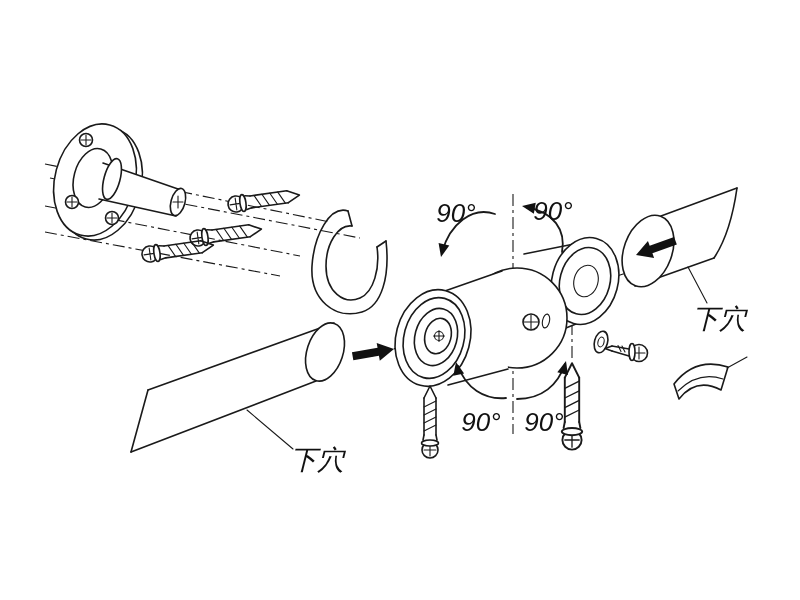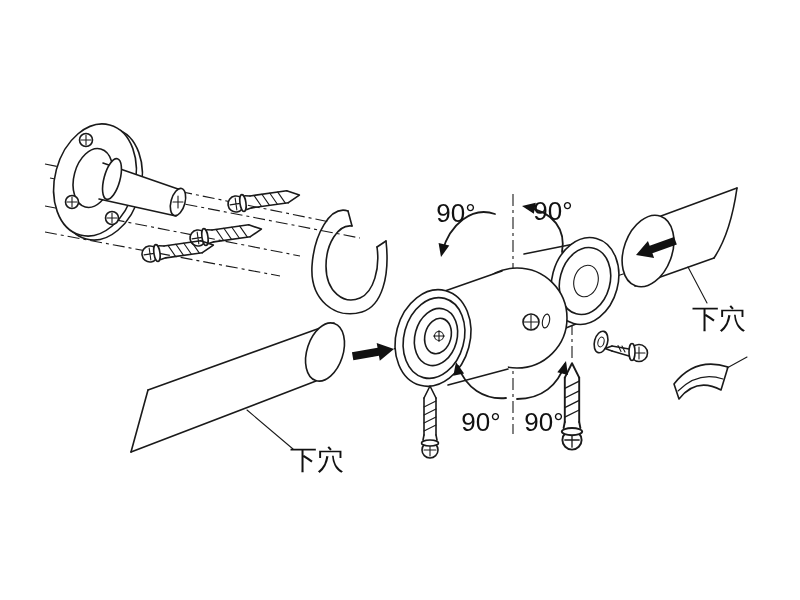--- a/index.html
+++ b/index.html
@@ -1,16 +1,16 @@
 <!DOCTYPE html>
 <html><head>
 <meta charset="utf-8">
 <style>
   html,body{margin:0;padding:0;background:#fff;}
-  #stage{position:relative;width:800px;height:600px;background:#fff;overflow:hidden;}
+  #stage{position:relative;width:800px;height:600px;background:#fff;overflow:hidden;font-style:italic;}
   svg{display:block;}
   .ln{stroke:#1a1a1a;stroke-width:1.6;fill:none;stroke-linecap:round;stroke-linejoin:round;}
   .lnf{stroke:#1a1a1a;stroke-width:1.6;fill:#ffffff;stroke-linecap:round;stroke-linejoin:round;}
   .thin{stroke:#1a1a1a;stroke-width:1.1;fill:none;stroke-linecap:round;}
   .wf{fill:#ffffff;stroke:none;}
   .axis{stroke:#1a1a1a;stroke-width:1.1;fill:none;stroke-dasharray:12 4 3 4;}
   .arr{stroke:#1a1a1a;stroke-width:1.8;fill:none;stroke-linecap:round;}
   .fillb{fill:#111111;stroke:none;}
   text{font-family:"Liberation Sans","DejaVu Sans",sans-serif;fill:#111111;}
   .angle{font-size:26px;text-anchor:middle;}

